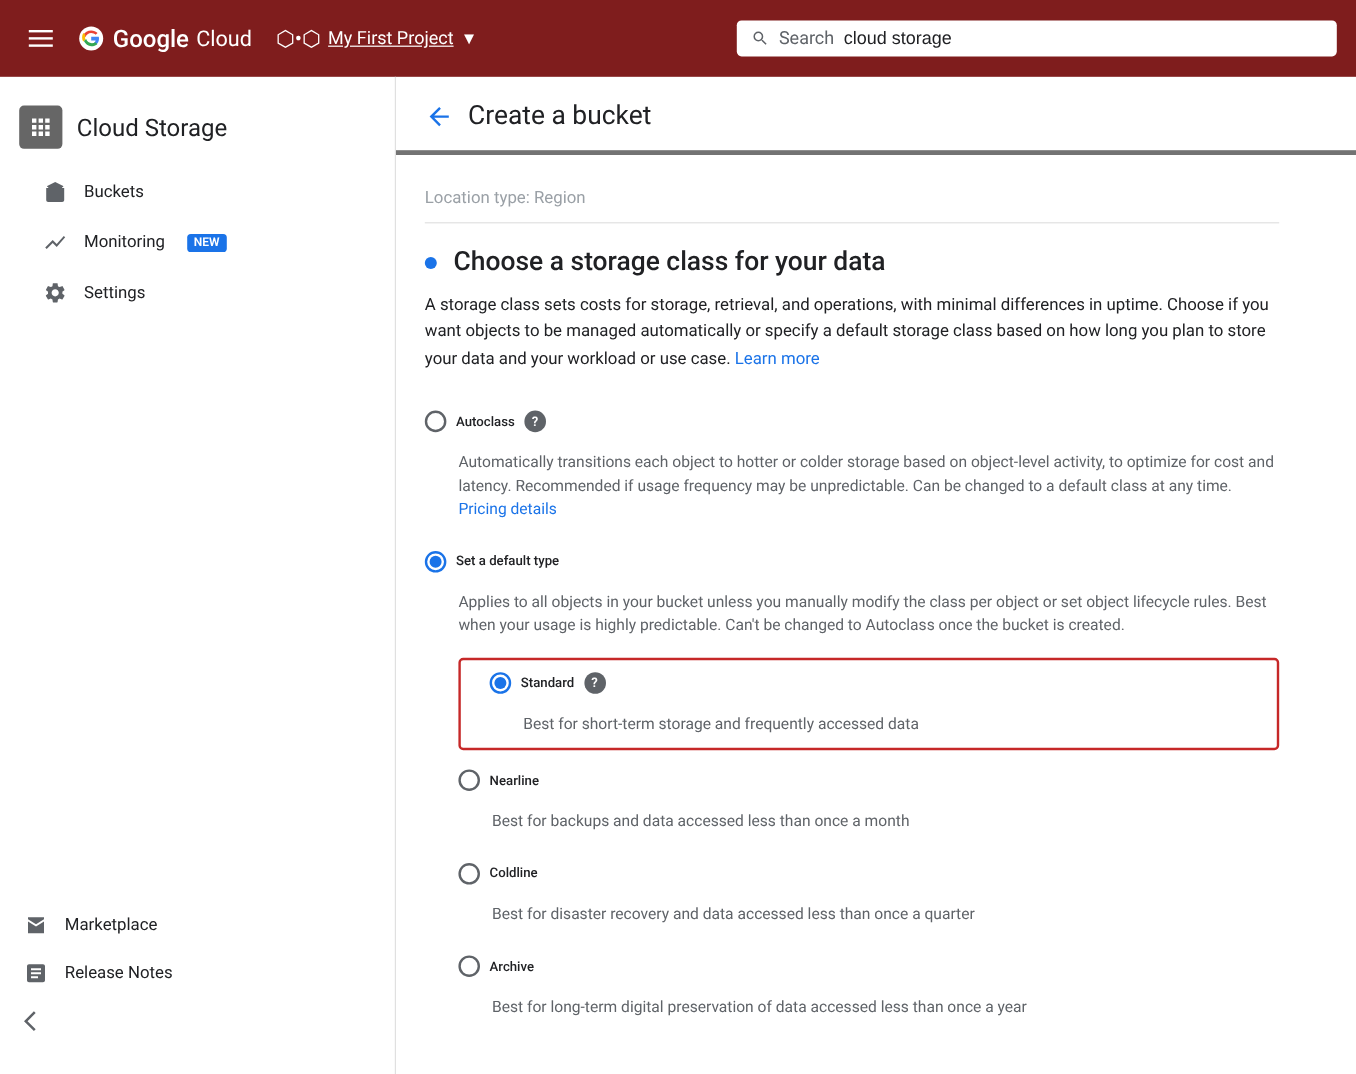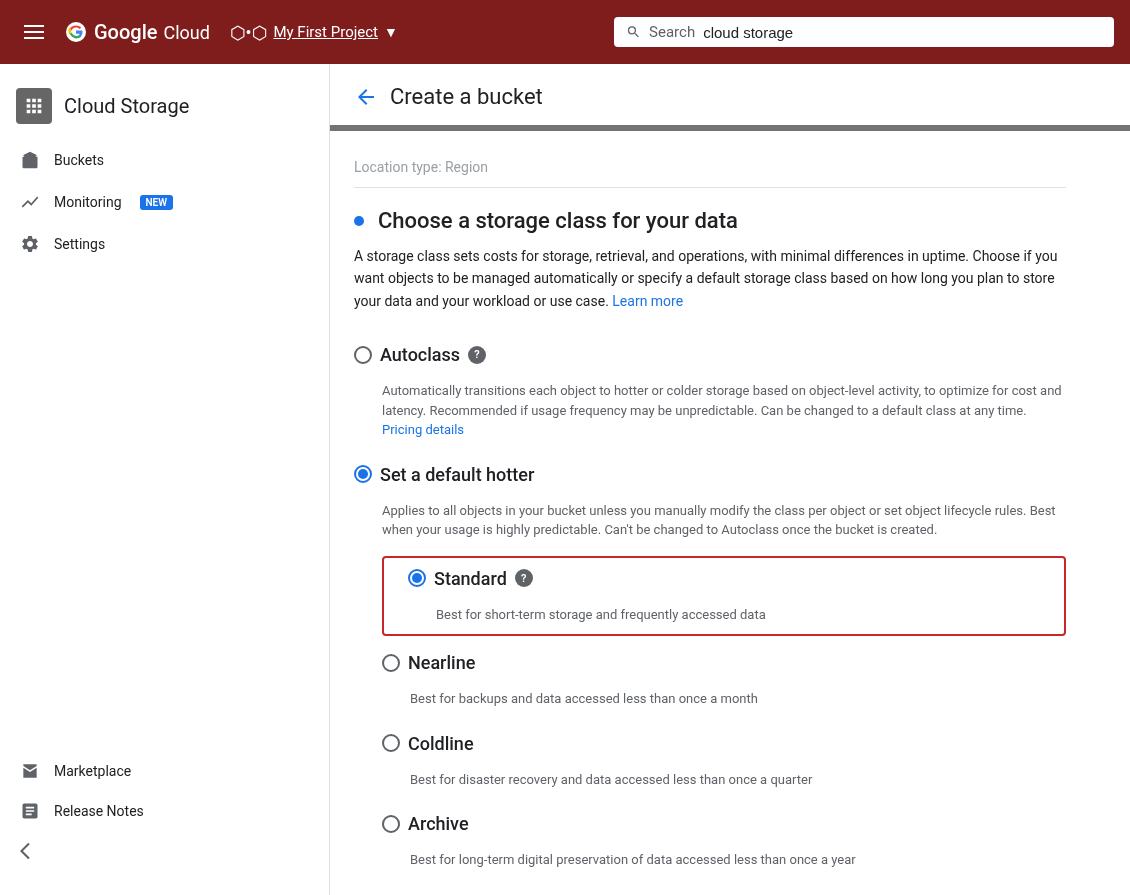--- a/index.html
+++ b/index.html
@@ -44,56 +44,56 @@
       overflow-y: auto;
     }
     .sidebar-header {
       display: flex; align-items: center; gap: 12px; padding: 8px 16px 16px 16px;
     }
     .sidebar-header-icon {
       width: 36px; height: 36px; background: #666; border-radius: 4px; display: flex; align-items: center; justify-content: center;
     }
     .sidebar-header-icon svg { fill: #fff; }
     .sidebar-title { font-size: 20px; font-weight: 400; color: #202124; }
-    .sidebar-nav { display: flex; flex-direction: column; gap: 2px; padding: 0 8px; flex: 1; }
+    .sidebar-nav { display: flex; flex-direction: column; gap: 2px; padding: 0 24px; flex: 1; }
     .sidebar-item {
       display: flex; align-items: center; gap: 14px; padding: 10px 12px; border-radius: 4px; cursor: pointer; color: #202124; font-size: 14px;
     }
     .sidebar-item-icon { width: 20px; height: 20px; display: flex; align-items: center; justify-content: center; color: #5f6368; }
     .sidebar-item-label { font-size: 14px; }
     .badge-new {
       background: #1a73e8; color: #fff; font-size: 10px; font-weight: 600; padding: 2px 6px; border-radius: 3px; margin-left: 4px;
     }
     .sidebar-spacer { flex: 1; }
     .sidebar-bottom { padding: 8px; }
 
     
     .main-content {
       flex: 1;
       overflow-y: auto;
       padding: 0;
       position: relative;
     }
     .page-header {
-      display: flex; align-items: center; gap: 12px; padding: 20px 24px 16px 24px; border-bottom: 6px solid #737373;
+      display: flex; align-items: center; gap: 12px; padding: 20px 24px 16px 24px; border-bottom: 4px solid #737373;
     }
     .back-button {
       color: #1a73e8; font-size: 20px; cursor: pointer; display: flex; align-items: center;
     }
     .page-title { font-size: 22px; font-weight: 400; color: #202124; }
     .content-area { padding: 16px 24px 40px 24px; max-width: 760px; }
     .section-title { font-size: 22px; font-weight: 500; color: #202124; }
     .section-desc { font-size: 14px; color: #202124; line-height: 1.6; margin-bottom: 20px; padding-left: 0; }
     .section-desc a { color: #1a73e8; text-decoration: none; }
 
     
     .radio-group { display: flex; flex-direction: column; gap: 0; }
     .radio-option { display: flex; flex-direction: column; padding: 12px 0; }
     .radio-option-header { display: flex; align-items: center; gap: 8px; }
-    .radio-label { font-size: 18px; font-weight: 500; color: #202124; }
+    .radio-label { font-size: 11px; font-weight: 500; color: #202124; }
     .radio-desc { font-size: 13px; color: #5f6368; margin-top: 16px; padding-left: 28px; line-height: 1.5; }
     .radio-desc a { color: #1a73e8; text-decoration: none; }
     .question-icon {
       width: 18px; height: 18px; background: #5f6368; border-radius: 50%; color: #fff; font-size: 11px; font-weight: 600; display: inline-flex; align-items: center; justify-content: center; cursor: pointer;
     }
 
     
     .radio-circle {
       width: 18px; height: 18px; border-radius: 50%; border: 2px solid #5f6368; display: inline-flex; align-items: center; justify-content: center; flex-shrink: 0; cursor: pointer;
     }
@@ -258,21 +258,21 @@
           </div>
           <div class="radio-desc">
             <span>Automatically transitions each object to hotter or colder storage based on object-level activity, to optimize for cost and latency. Recommended if usage frequency may be unpredictable. Can be changed to a default class at any time.</span>
             <a href="#"> <span>Pricing details</span></a>
           </div>
         </div>
 
         <div class="radio-option">
           <div class="radio-option-header">
             <div class="radio-circle selected"></div>
-            <span class="radio-label">Set a default hotter</span>
+            <span class="radio-label">Set a default type</span>
           </div>
           <div class="radio-desc">Applies to all objects in your bucket unless you manually modify the class per object or set object lifecycle rules. Best when your usage is highly predictable. Can't be changed to Autoclass once the bucket is created.</div>
         </div>
 
         <div class="sub-radio-group">
 
           <div class="radio-option-highlighted">
             <div class="radio-option-header">
               <div class="radio-circle selected"></div>
               <span class="radio-label">Standard</span>

